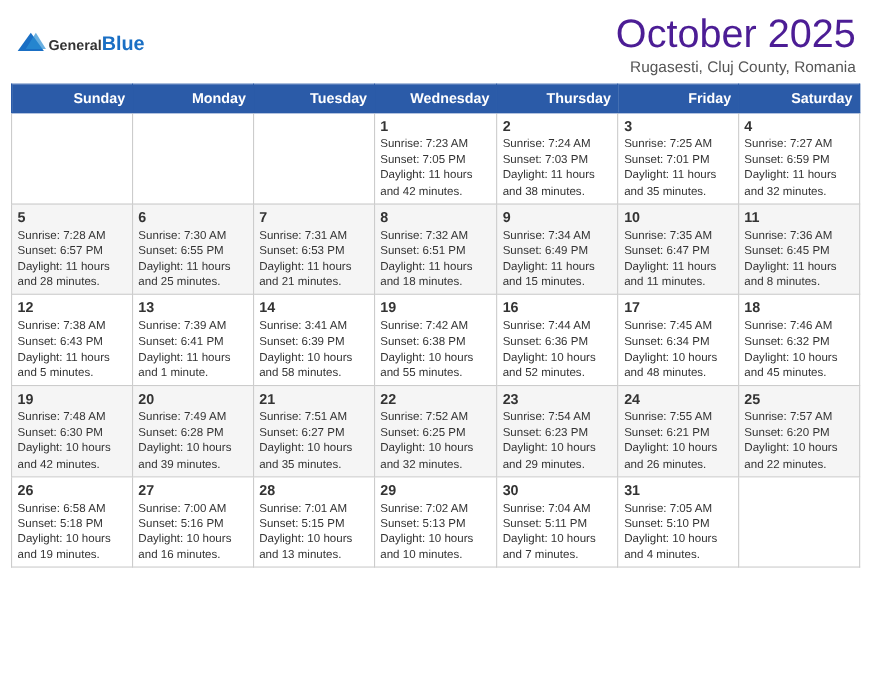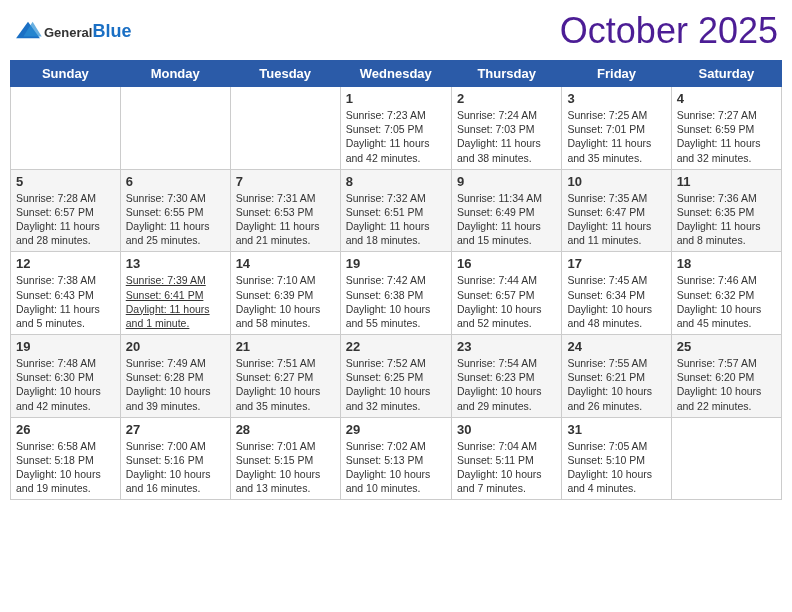--- a/index.html
+++ b/index.html
@@ -49,21 +49,21 @@
       color: #555;
     }
     .calendar {
       width: 100%;
       border-collapse: collapse;
       border: 1px solid #ccc;
     }
     .calendar th {
       background-color: #2b5ba8;
       color: #fff;
-      text-align: center;
+      text-align: right;
       padding: 5px 6px;
       font-size: 13px;
       font-weight: bold;
       border: 1px solid #2b5ba8;
     }
     .calendar td {
       vertical-align: top;
       border: 1px solid #ccc;
       padding: 4px 5px;
       width: 113px;
@@ -96,20 +96,21 @@
     <svg class="logo-icon" viewBox="0 0 30 24">
       <polygon points="15,2 28,20 2,20" fill="#1a6fc4"></polygon>
       <polygon points="20,2 30,18 10,18" fill="#2b8fd4" opacity="0.7"></polygon>
     </svg>
     <div>
       <span class="logo-text-general">General</span><span class="logo-text-blue">Blue</span>
     </div>
   </div>
   <div class="title-area">
     <div class="month-title">October 2025</div>
+    <div class="location">Rugasesti, Cluj County, Romania</div>
   </div>
 </div>
 
 <table class="calendar">
   <thead>
     <tr>
     <th>Sunday</th>
         <th>Monday</th>
         <th>Tuesday</th>
         <th>Wednesday</th>
@@ -168,66 +169,66 @@
 Daylight: 11 hours and 21 minutes.</div>
         </td>
         <td>
           <div class="day-number">8</div>
           <div class="day-info" style="white-space: pre-line;">Sunrise: 7:32 AM
 Sunset: 6:51 PM
 Daylight: 11 hours and 18 minutes.</div>
         </td>
         <td>
           <div class="day-number">9</div>
-          <div class="day-info" style="white-space: pre-line;">Sunrise: 11:34 AM
+          <div class="day-info" style="white-space: pre-line;">Sunrise: 7:34 AM
 Sunset: 6:49 PM
 Daylight: 11 hours and 15 minutes.</div>
         </td>
         <td>
           <div class="day-number">10</div>
           <div class="day-info" style="white-space: pre-line;">Sunrise: 7:35 AM
 Sunset: 6:47 PM
 Daylight: 11 hours and 11 minutes.</div>
         </td>
         <td>
           <div class="day-number">11</div>
           <div class="day-info" style="white-space: pre-line;">Sunrise: 7:36 AM
-Sunset: 6:35 PM
+Sunset: 6:45 PM
 Daylight: 11 hours and 8 minutes.</div>
         </td>
       </tr>
       <tr>
         <td>
           <div class="day-number">12</div>
           <div class="day-info" style="white-space: pre-line;">Sunrise: 7:38 AM
 Sunset: 6:43 PM
 Daylight: 11 hours and 5 minutes.</div>
         </td>
         <td>
           <div class="day-number">13</div>
-          <div class="day-info" style="white-space: pre-line; text-decoration: underline;">Sunrise: 7:39 AM
+          <div class="day-info" style="white-space: pre-line;">Sunrise: 7:39 AM
 Sunset: 6:41 PM
 Daylight: 11 hours and 1 minute.</div>
         </td>
         <td>
           <div class="day-number">14</div>
-          <div class="day-info" style="white-space: pre-line;">Sunrise: 7:10 AM
+          <div class="day-info" style="white-space: pre-line;">Sunrise: 3:41 AM
 Sunset: 6:39 PM
 Daylight: 10 hours and 58 minutes.</div>
         </td>
         <td>
           <div class="day-number">19</div>
           <div class="day-info" style="white-space: pre-line;">Sunrise: 7:42 AM
 Sunset: 6:38 PM
 Daylight: 10 hours and 55 minutes.</div>
         </td>
         <td>
           <div class="day-number">16</div>
           <div class="day-info" style="white-space: pre-line;">Sunrise: 7:44 AM
-Sunset: 6:57 PM
+Sunset: 6:36 PM
 Daylight: 10 hours and 52 minutes.</div>
         </td>
         <td>
           <div class="day-number">17</div>
           <div class="day-info" style="white-space: pre-line;">Sunrise: 7:45 AM
 Sunset: 6:34 PM
 Daylight: 10 hours and 48 minutes.</div>
         </td>
         <td>
           <div class="day-number">18</div>

